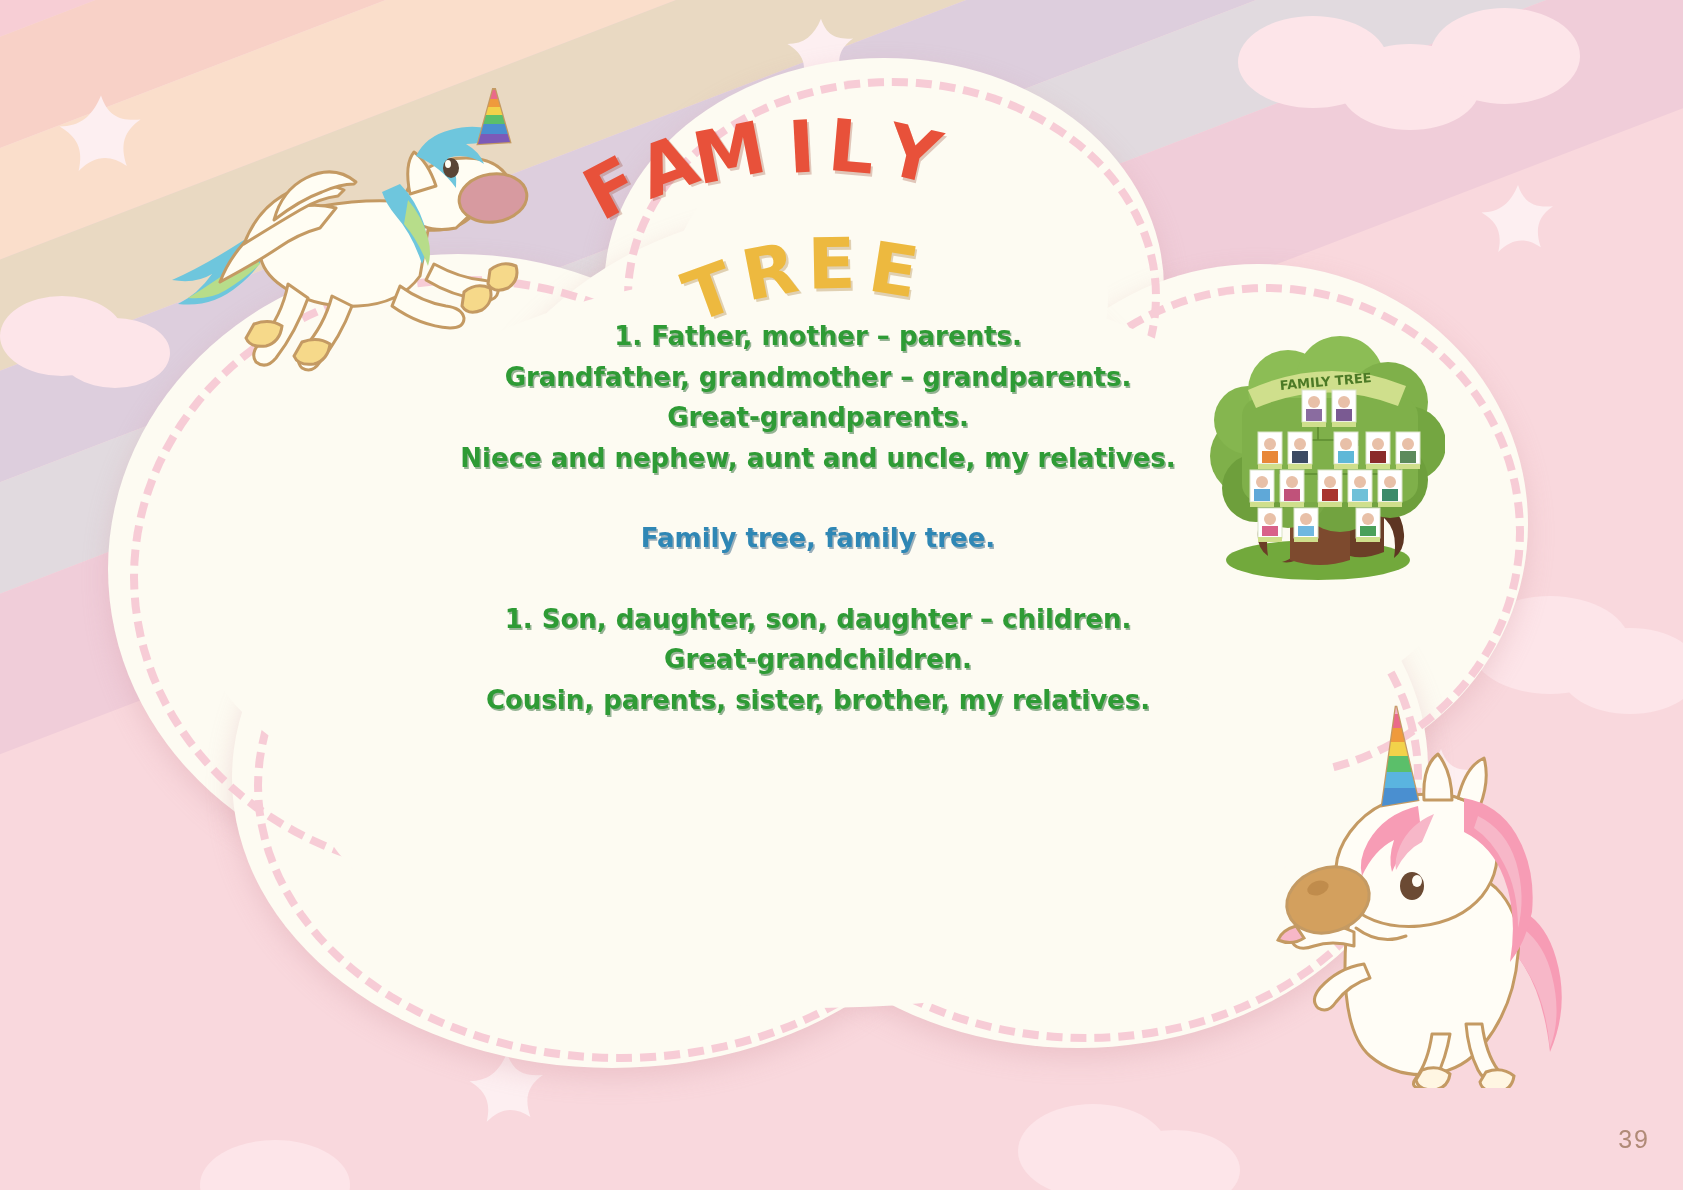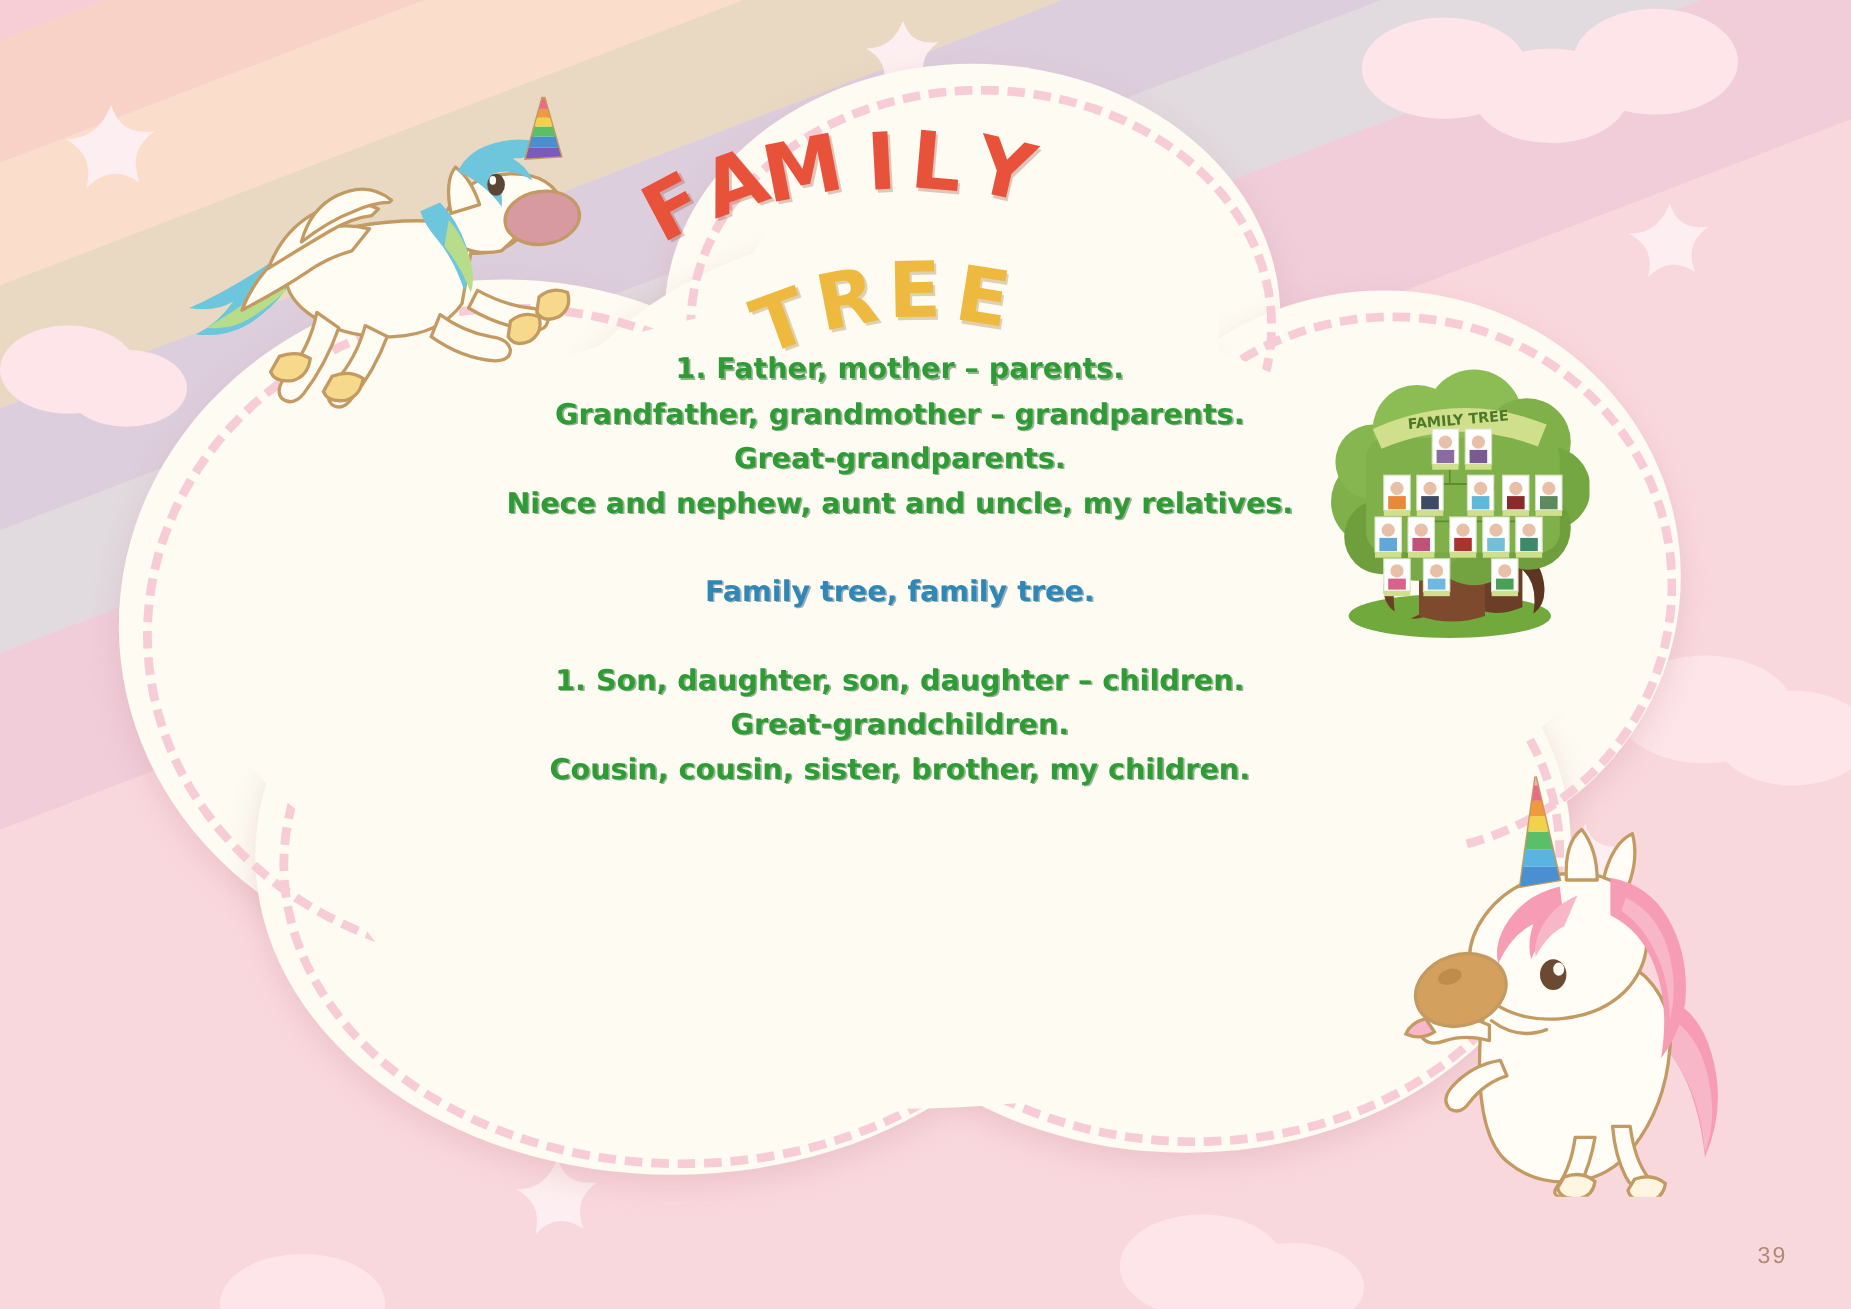--- a/index.html
+++ b/index.html
@@ -59,22 +59,22 @@
     white-space:nowrap;
   }
   .green{color:#2e9b35;text-shadow:1.5px 1.5px 0 rgba(20,90,30,.45);}
   .blue{color:#2f87b5;text-shadow:1.5px 1.5px 0 rgba(20,70,110,.42);}
   .gap{height:40px;}
 
   
   .tree{position:absolute;left:1082px;top:270px;width:255px;height:255px;z-index:60;}
 
   
-  .pageno{position:absolute;right:58px;bottom:36px;color:#b08a77;
-          font-family:"Liberation Sans",sans-serif;font-size:21px;letter-spacing:2px;z-index:90;}
+  .pageno{position:absolute;right:33px;bottom:36px;color:#b08a77;
+          font-family:"Liberation Sans",sans-serif;font-size:25px;letter-spacing:2px;z-index:90;}
 
   .uni-tl{position:absolute;left:148px;top:88px;width:400px;height:290px;z-index:80;}
   .uni-br{position:absolute;left:1196px;top:688px;width:400px;height:400px;z-index:80;}
 </style>
 </head>
 <body>
 
 <div class="page">
 
   <div class="bg-base"></div>
@@ -164,21 +164,21 @@
         <div class="ln green">Niece and nephew, aunt and uncle, my relatives.</div>
 
         <div class="gap"></div>
 
         <div class="ln blue">Family tree, family tree.</div>
 
         <div class="gap"></div>
 
         <div class="ln green">1. Son, daughter, son, daughter – children.</div>
         <div class="ln green">Great-grandchildren.</div>
-        <div class="ln green">Cousin, cousin, sister, brother, my children.</div>
+        <div class="ln green">Cousin, parents, sister, brother, my relatives.</div>
       </div>
 
       <svg class="tree" viewBox="0 0 255 255">
         <ellipse cx="128" cy="232" rx="92" ry="20" fill="#72a93c"></ellipse>
         <path d="M112 150 L112 228 Q104 236 92 234 Q108 230 108 214 L108 150Z" fill="#6b3e27"></path>
         <path d="M100 152 h60 v80 q-30 10 -60 0 Z" fill="#7d4a2e"></path>
         <path d="M160 152 h34 v72 q-20 8 -34 4 Z" fill="#6b3e27"></path>
         <path d="M96 168 q-24 6 -28 34 q-2 18 10 26 q-4 -26 8 -38 q10 -10 18 -10Z" fill="#6b3e27"></path>
         <path d="M186 170 q26 8 28 36 q1 16 -10 24 q4 -26 -8 -38 q-9 -10 -18 -10Z" fill="#5d3522"></path>
         <g>

